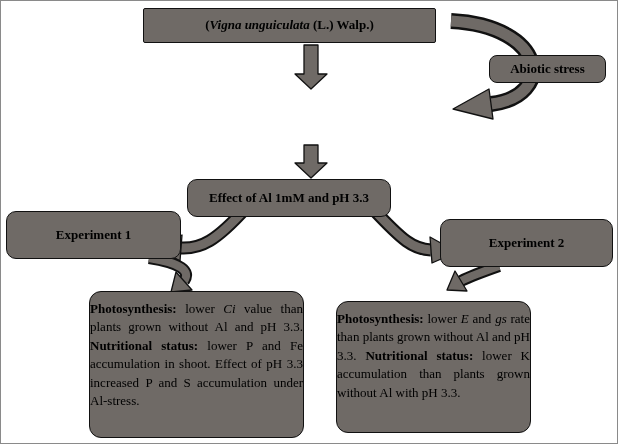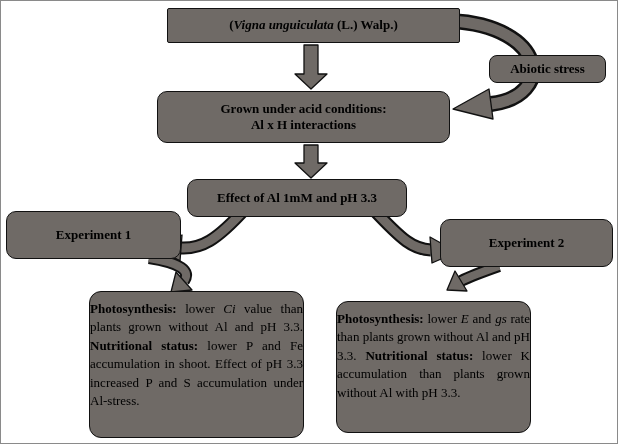--- a/index.html
+++ b/index.html
@@ -91,36 +91,32 @@
       <polygon class="head" points="170,291 175,271 191,289"></polygon>
     </g>
 
     <g>
       <path class="shaft-outline" stroke-width="12" d="M 498 265 C 478 272, 468 276, 460 280"></path>
       <path class="shaft" stroke-width="8" d="M 498 265 C 478 272, 468 276, 460 280"></path>
       <polygon class="head" points="446,289 454,270 466,290"></polygon>
     </g>
   </svg>
 
-  <div class="box" style="left:166px;top:7px;width:293px;height:35px;border-radius:2px;">
+  <div class="box" style="left:142px;top:7px;width:293px;height:35px;border-radius:2px;">
     <div>
       <span>(</span><span class="it">Vigna unguiculata</span><span> (L.) Walp.)</span>
     </div>
   </div>
 
   <div class="box" style="left:447px;top:54px;width:117px;height:28px;border-radius:8px;margin-left:41px;">
     <span>Abiotic stress</span>
   </div>
 
-  <div class="box" style="left:156px;top:90px;width:293px;height:52px;">
-    <span>Grown under acid conditions:</span>
-    <span>Al x H interactions</span>
-  </div>
 
-  <div class="box" style="left:186px;top:178px;width:220px;height:38px;">
+  <div class="box" style="left:186px;top:178px;width:204px;height:38px;">
     <span>Effect of Al 1mM and pH 3.3</span>
   </div>
 
   <div class="box" style="left:5px;top:210px;width:175px;height:48px;">
     <span>Experiment 1</span>
   </div>
 
   <div class="box" style="left:439px;top:218px;width:173px;height:48px;">
     <span>Experiment 2</span>
   </div>

